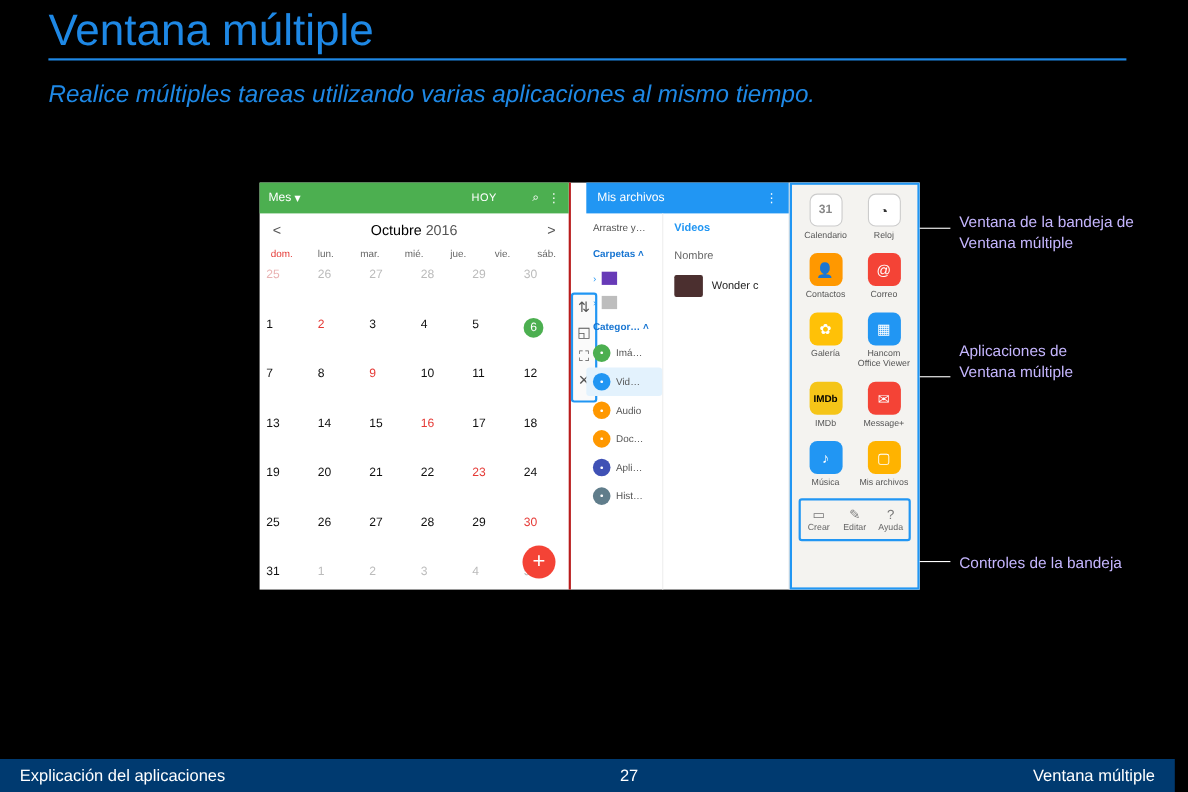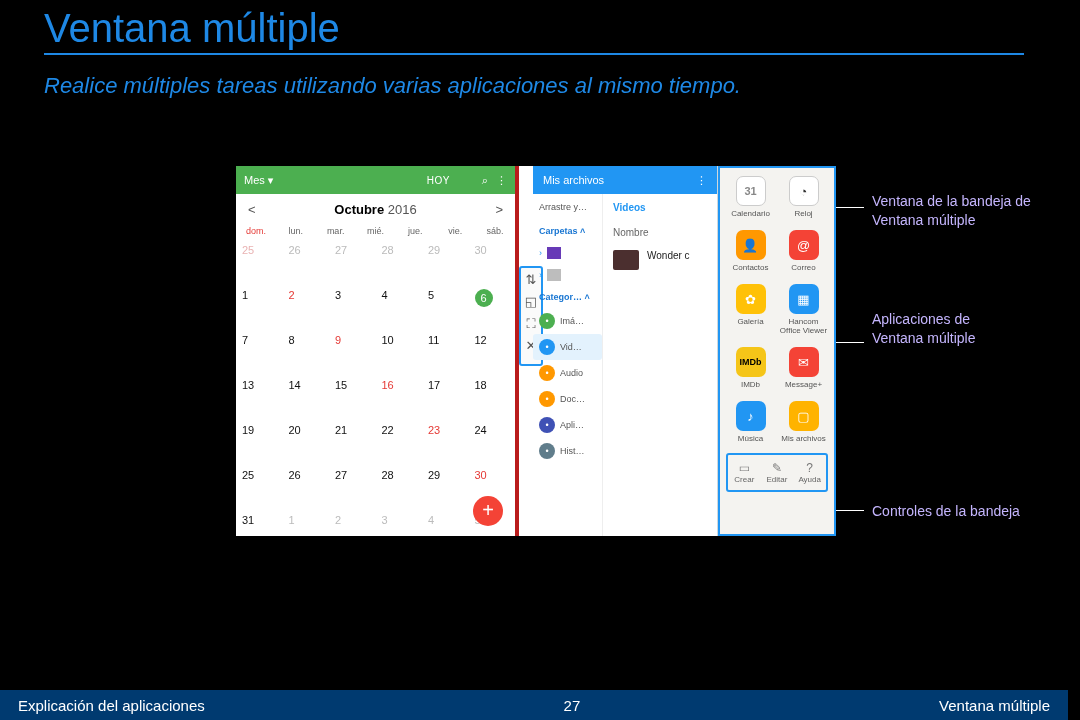--- a/index.html
+++ b/index.html
@@ -3,27 +3,27 @@
 <meta charset="utf-8">
 <style>
   html,body{margin:0;padding:0;background:#000;font-family:Arial,Helvetica,sans-serif;width:1080px;height:720px;overflow:hidden}
   *{box-sizing:border-box}
   .page{width:1068px;height:720px;position:relative;color:#fff}
   .title{color:#1e88e5;font-size:40px;font-weight:400;padding:6px 0 2px 44px}
   .rule{height:2px;background:#1e88e5;margin:0 44px}
   .subtitle{color:#1e88e5;font-style:italic;font-size:22px;padding:18px 0 0 44px}
   .shot{position:absolute;left:236px;top:166px;width:600px;height:370px;background:#fff;color:#222}
   
-  .cal{position:absolute;left:0;top:0;width:283px;height:100%;border-right:4px solid #b91c1c}
+  .cal{position:absolute;left:0;top:0;width:283px;height:100%;border-right:2px solid #b91c1c}
   .cal-top{height:28px;background:#4CAF50;color:#fff;font-size:11px;display:flex;align-items:center;padding:0 8px}
   .cal-top .spacer{flex:1}
   .cal-top .cal-link{font-size:10px;margin-right:24px;letter-spacing:.5px}
   .cal-top .sicon{margin-left:8px}
   .cal-head{height:30px;display:flex;align-items:center;justify-content:space-between;padding:0 12px;color:#555;font-size:13px}
-  .cal-head .mo b{color:#000;font-weight:700}
+  .cal-head .mo b{color:#000;font-weight:400}
   .dow{display:grid;grid-template-columns:repeat(7,1fr);font-size:9px;text-align:center;color:#666;padding:2px 0 4px}
   .dow div:first-child{color:#e53935}
   .grid{display:grid;grid-template-columns:repeat(6,1fr);grid-auto-rows:45px;font-size:11px}
   .cell{padding:4px 6px;color:#111}
   .cell.dim{color:#bbb}
   .cell.sun{color:#e53935}
   .cell.sun.dim{color:#e9b3b3}
   .cell.today span{display:inline-block;width:18px;height:18px;border-radius:50%;background:#4CAF50;color:#fff;text-align:center;line-height:18px}
   .fab{position:absolute;right:12px;bottom:10px;width:30px;height:30px;border-radius:50%;background:#f44336;color:#fff;font-size:20px;line-height:28px;text-align:center}
   
@@ -37,21 +37,21 @@
   .mf-left{width:70px;border-right:1px solid #eee;font-size:9px;color:#555}
   .mf-left .lh{padding:8px 6px}
   .mf-left .sec{padding:6px 6px;color:#1976d2;font-weight:600}
   .mf-left .row{display:flex;align-items:center;padding:5px 6px;gap:5px}
   .cir{width:16px;height:16px;border-radius:50%;display:inline-flex;align-items:center;justify-content:center;color:#fff;font-size:9px}
   .cir.g{background:#4CAF50}.cir.b{background:#2196F3}.cir.o{background:#FF9800}.cir.p{background:#3F51B5}.cir.d{background:#607D8B}
   .mf-left .row.sel{background:#e3f2fd;border-radius:3px}
   .mf-right{flex:1;font-size:10px}
   .mf-right .tab{color:#2196F3;font-weight:600;padding:8px 10px}
   .mf-right .hdr{padding:6px 10px;color:#666}
-  .mf-right .item{display:flex;align-items:flex-start;gap:8px;padding:6px 10px}
+  .mf-right .item{display:flex;align-items:center;gap:8px;padding:6px 10px}
   .thumb{width:26px;height:20px;background:#4b2f2f;border-radius:2px}
   
   .tray{position:absolute;right:0;top:0;width:118px;height:100%;background:#f4f3f0;padding:8px 6px;border:2px solid #2196F3}
   .apps{display:grid;grid-template-columns:1fr 1fr;gap:12px 4px;text-align:center}
   .app .ic{width:30px;height:30px;border-radius:7px;margin:0 auto 3px;display:flex;align-items:center;justify-content:center;color:#fff;font-size:13px}
   .app .lab{font-size:8px;color:#555}
   .ic.c31{background:#fff;border:1px solid #ccc;color:#888;font-weight:bold;font-size:11px}
   .ic.clk{background:#fff;border:1px solid #ccc;color:#333}
   .ic.orng{background:#FF9800}.ic.red{background:#f44336}.ic.yell{background:#FFC107}
   .ic.imdb{background:#f5c518;color:#000;font-weight:bold;font-size:9px}

